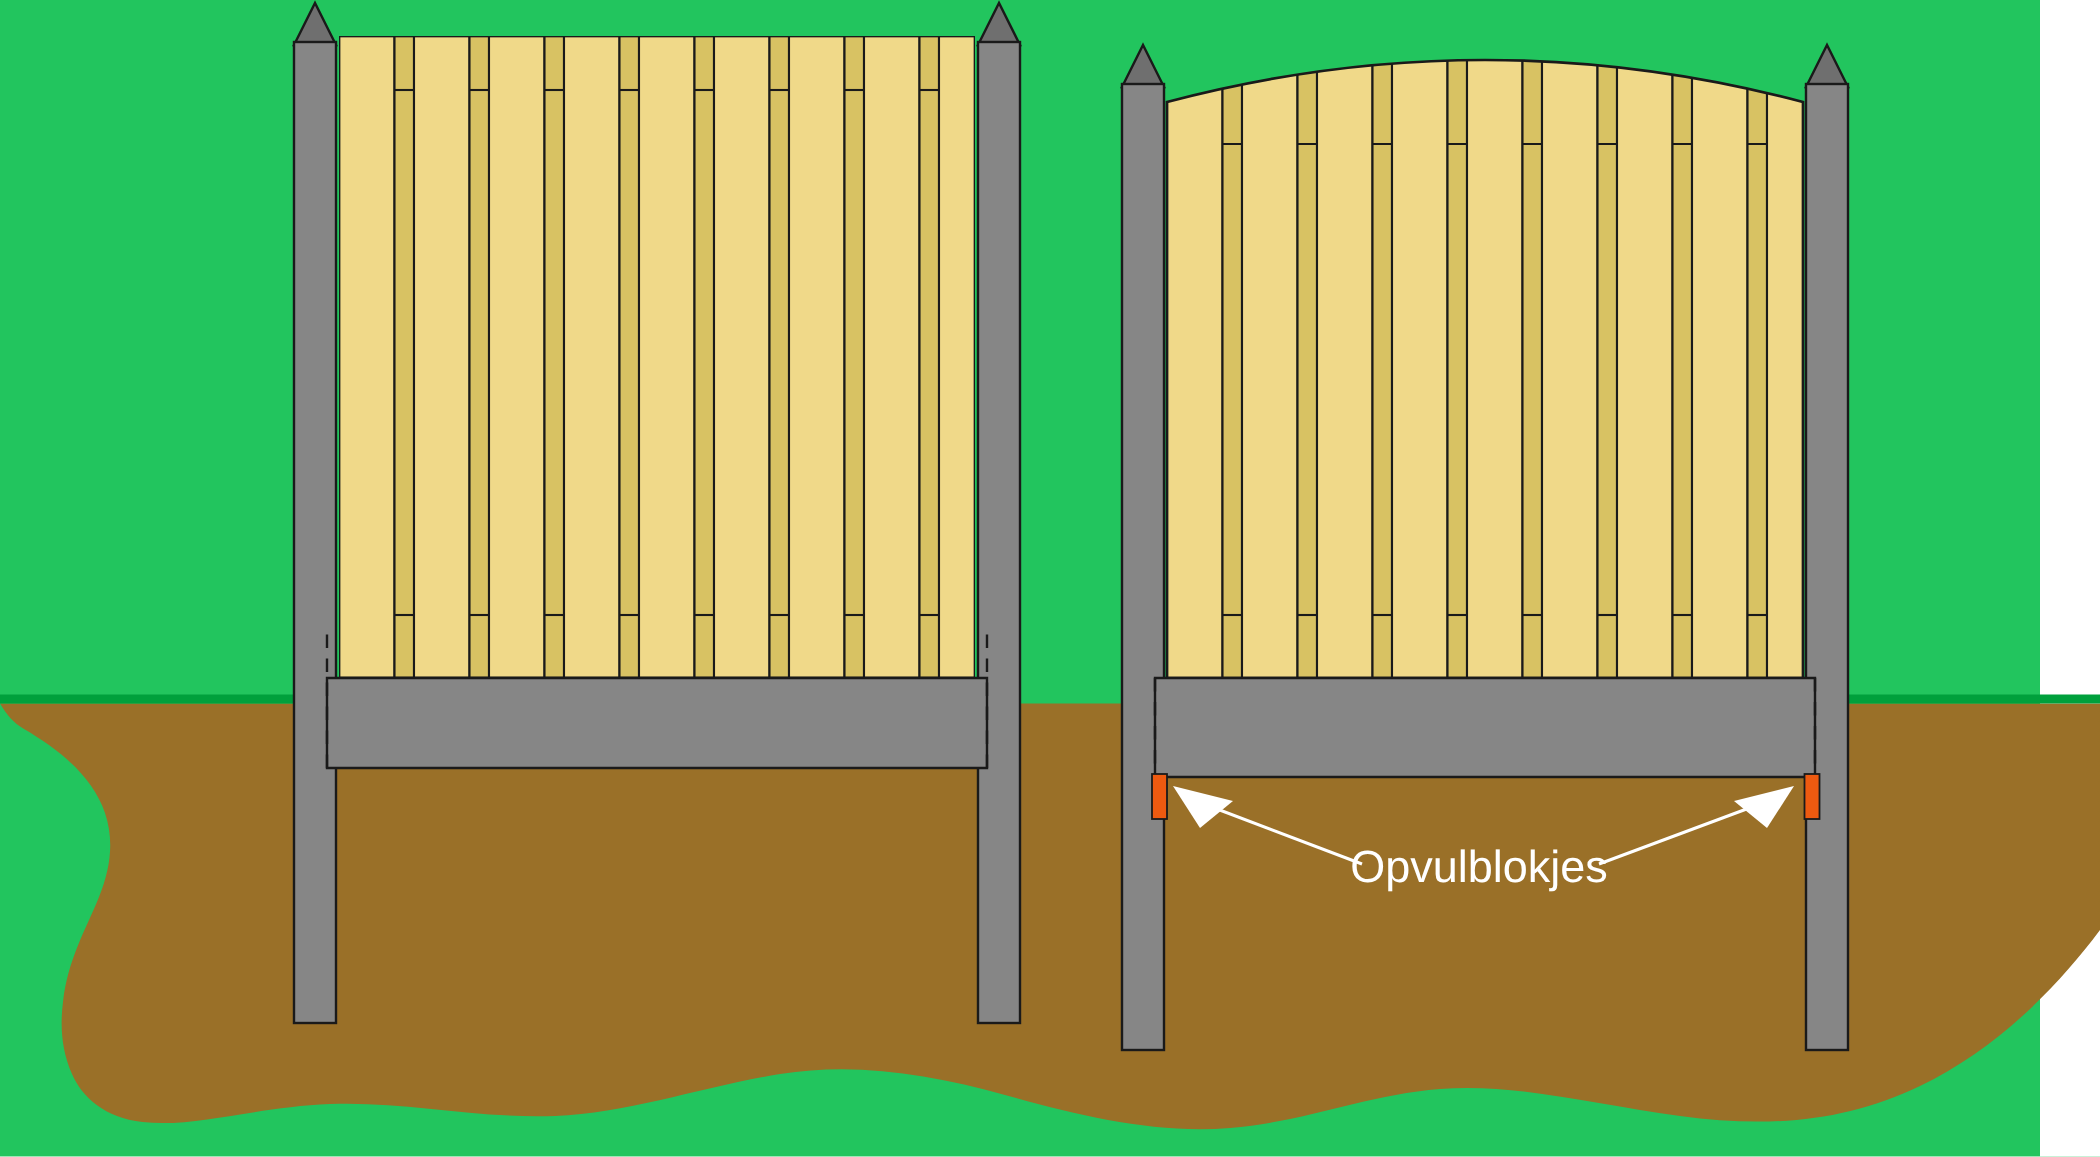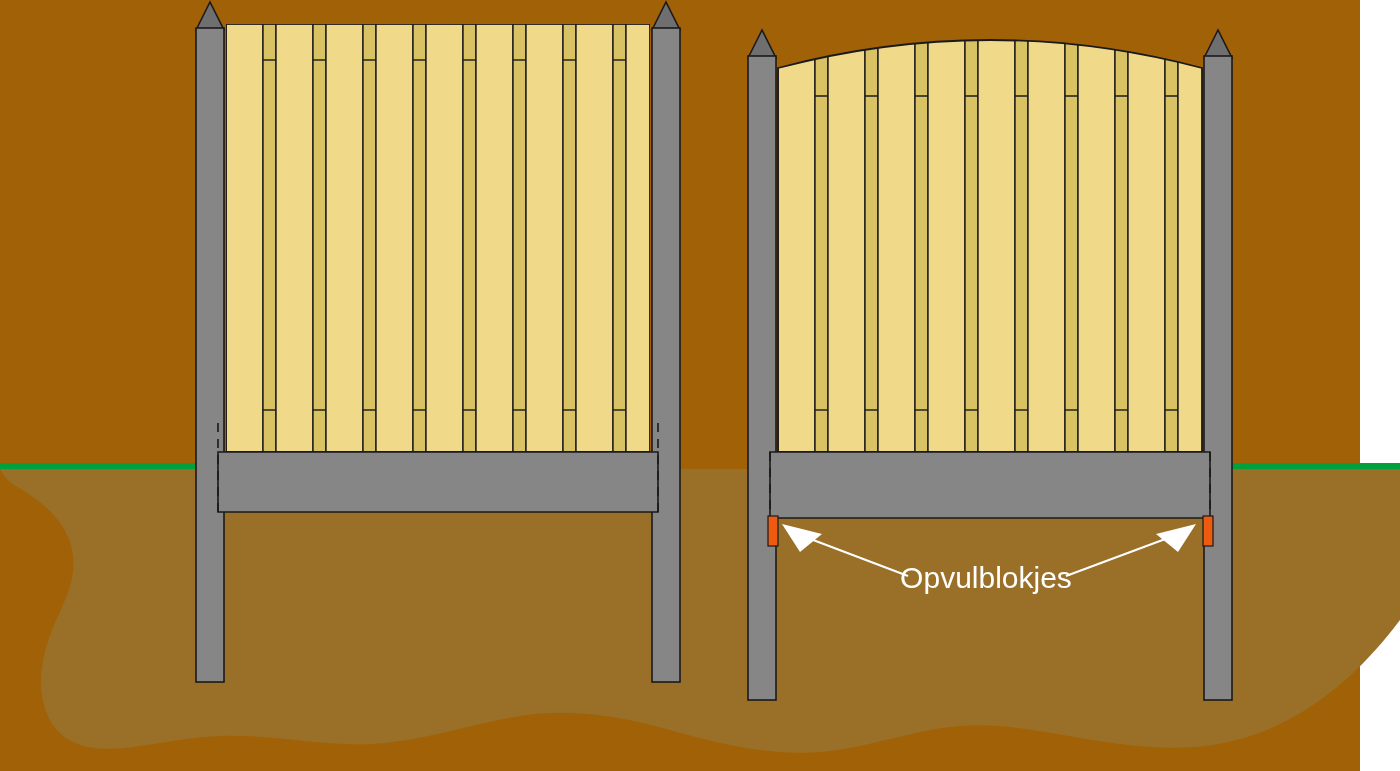--- a/index.html
+++ b/index.html
@@ -10,21 +10,21 @@
   body {
     width: 1400px;
     height: 771px;
     font-family: "Liberation Sans", sans-serif;
     overflow: hidden;
   }
   #diagram-root {
     position: relative;
     width: 1360px;
     height: 771px;
-    background: #a16207;
+    background: #22c55e;
   }
   svg.scene {
     display: block;
     width: 1400px;
     height: 771px;
   }
   .callout-text {
     font-family: "Liberation Sans", sans-serif;
     font-size: 30px;
     fill: #ffffff;

